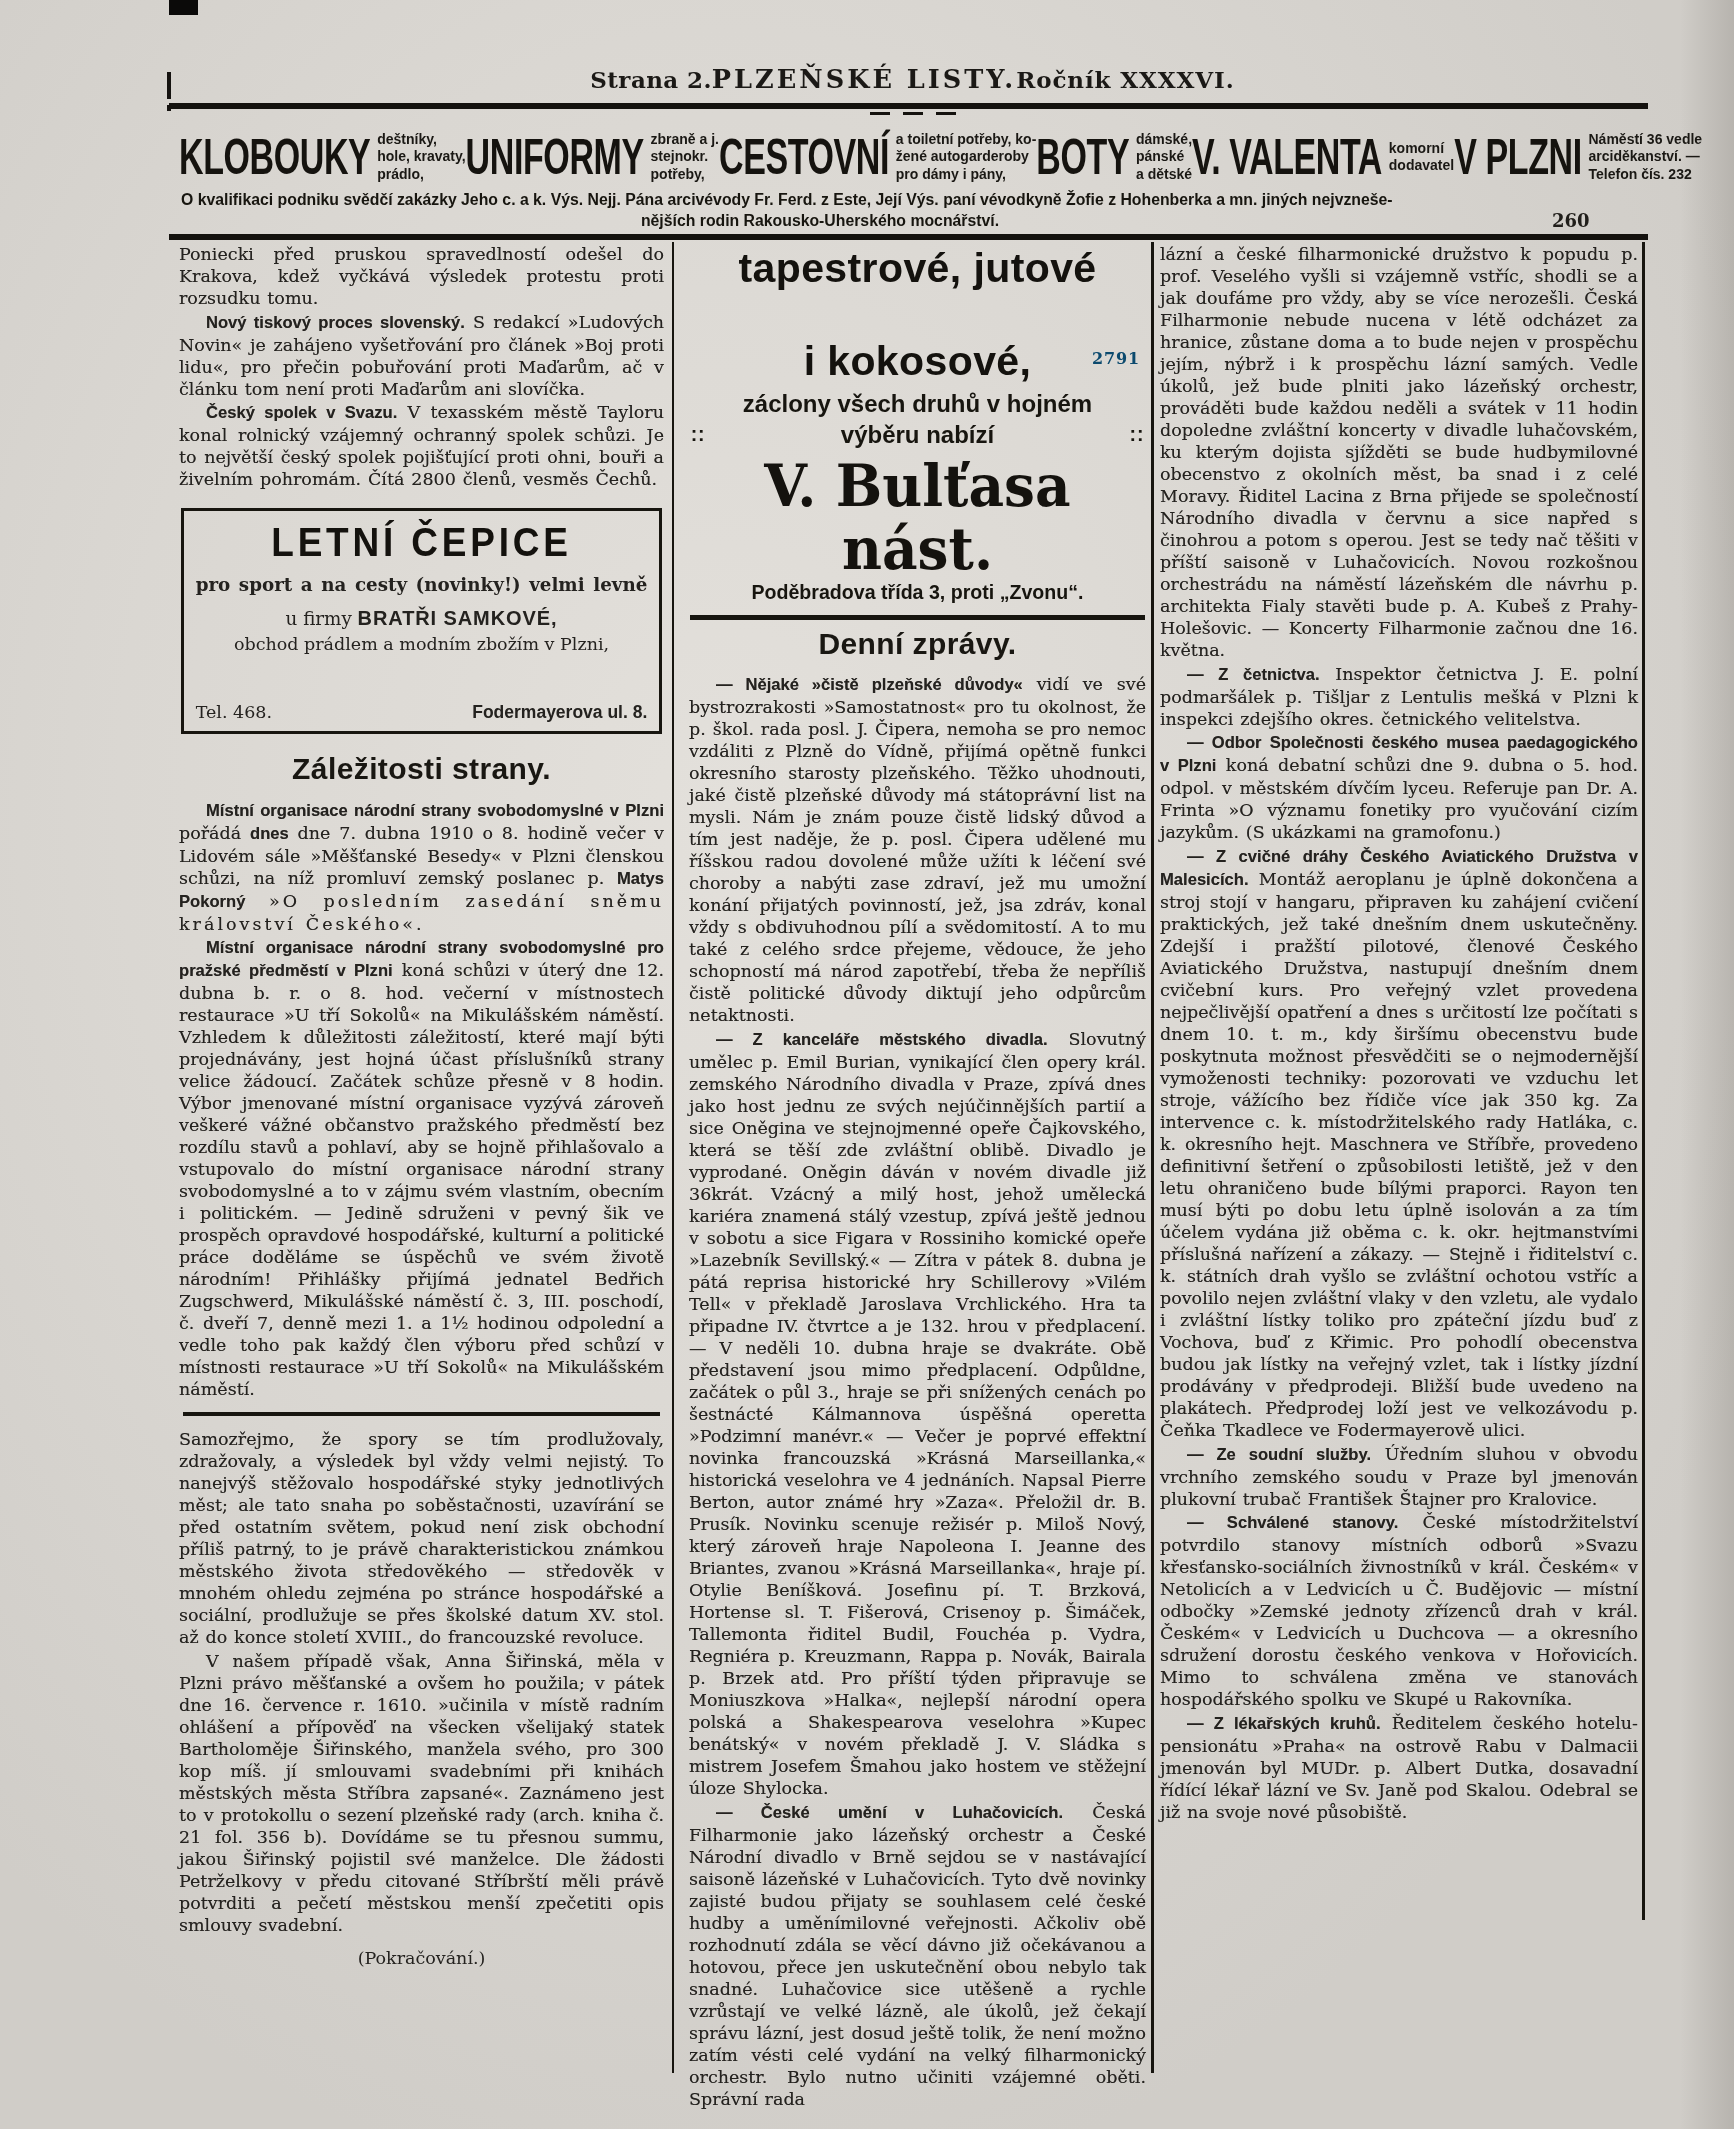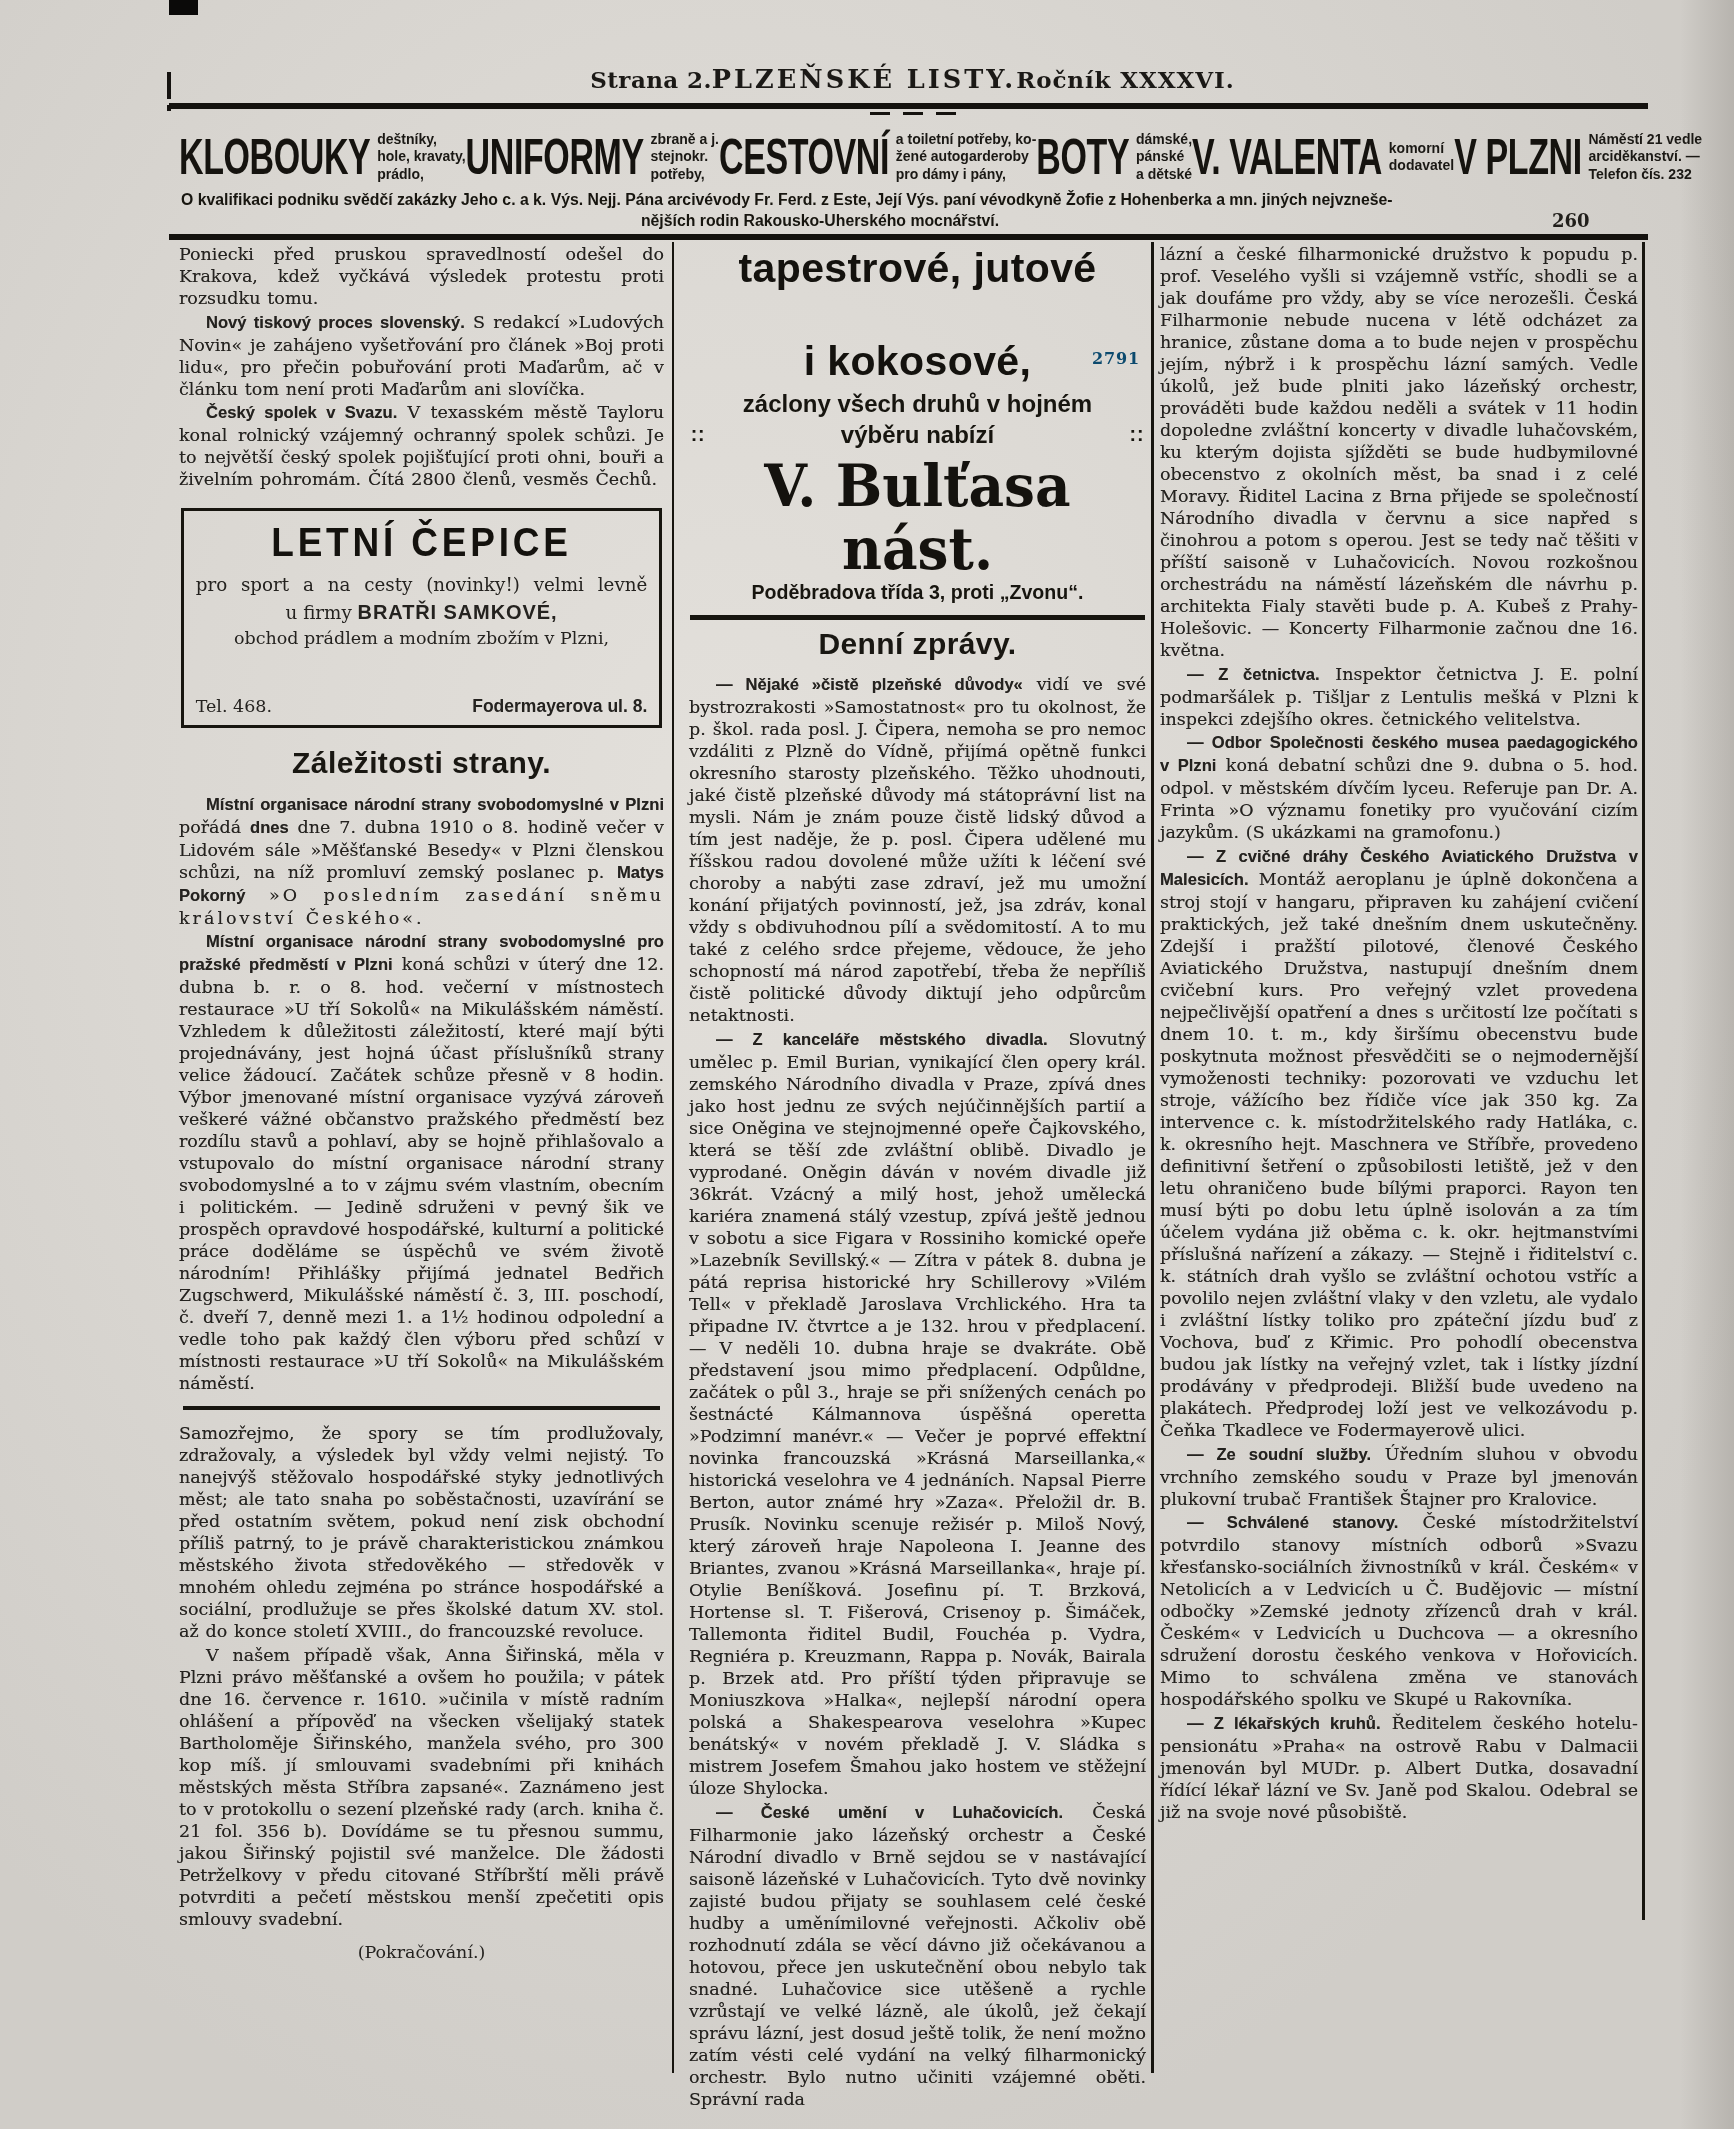--- a/index.html
+++ b/index.html
@@ -53,21 +53,21 @@
   .lead{font-family:"Liberation Sans","DejaVu Sans",sans-serif;font-weight:bold;font-size:16.6px;}
   .spaced{letter-spacing:3px;}
   .section-title{font-family:"Liberation Sans","DejaVu Sans",sans-serif;font-weight:bold;
     font-size:30px;text-align:center;margin:18px 0 12.8px 0;color:#191712;letter-spacing:0.4px;}
   .thin-rule{height:3.4px;background:#17150f;margin:12px 4.3px 12.8px 4.3px;}
   .continuation{font-size:17.5px;text-align:center;margin-top:12px;color:#24221f;}
   
   .adbox{border:3.8px solid #17150f;margin:18px 1.7px 5.1px 1.7px;padding:11px 12px 7.7px 12px;}
   .adbox-title{font-family:"Liberation Sans",sans-serif;font-weight:bold;font-size:37px;
     text-align:center;letter-spacing:3.8px;transform:scaleY(1.12);margin-bottom:9.4px;color:#14120e;}
-  .adbox-l1{font-size:18.3px;font-weight:normal;text-align:justify;text-align-last:justify;margin-bottom:6px;}
+  .adbox-l1{font-size:18.3px;font-weight:bold;text-align:justify;text-align-last:justify;margin-bottom:12px;}
   .adbox-l2{text-align:center;font-size:18.3px;margin-bottom:4.3px;}
   .adbox-firm{font-family:"Liberation Sans",sans-serif;font-weight:bold;font-size:20px;letter-spacing:0.9px;}
   .adbox-l3{text-align:center;font-size:17.5px;margin-bottom:4.3px;}
   .adbox-row{display:flex;justify-content:space-between;font-size:17.5px;margin-top:48px;}
   .adbox-addr{font-family:"Liberation Sans",sans-serif;font-weight:bold;}
   
   .kob-ad{padding:2.6px 1.7px 0 1.7px;}
   .kob-h{font-family:"Liberation Sans","DejaVu Sans",sans-serif;font-weight:bold;
     font-size:41px;line-height:45px;text-align:center;color:#14120e;letter-spacing:0.4px;}
   .kob-h3-wrap{position:relative;margin-top:48px;}
@@ -141,21 +141,21 @@
     <div class="seg">
       <div class="seg-big">V. VALENTA</div>
       <div class="seg-small">
         <div>komorní</div>
         <div>dodavatel</div>
       </div>
     </div>
     <div class="seg">
       <div class="seg-big">V PLZNI</div>
       <div class="seg-small">
-        <div>Náměstí 21 vedle</div>
+        <div>Náměstí 36 vedle</div>
         <div>arciděkanství. —</div>
         <div>Telefon čís. 232</div>
       </div>
     </div>
   </section>
   <div class="qual">O kvalifikaci podniku svědčí zakázky Jeho c. a k. Výs. Nejj. Pána arcivévody Fr. Ferd. z Este, Její Výs. paní vévodkyně Žofie z Hohenberka a mn. jiných nejvzneše-</div>
   <div class="qual2">nějších rodin Rakousko-Uherského mocnářství.</div>
   <div class="ad-number">260</div>
   <div class="rule rule-banner"></div>
 

